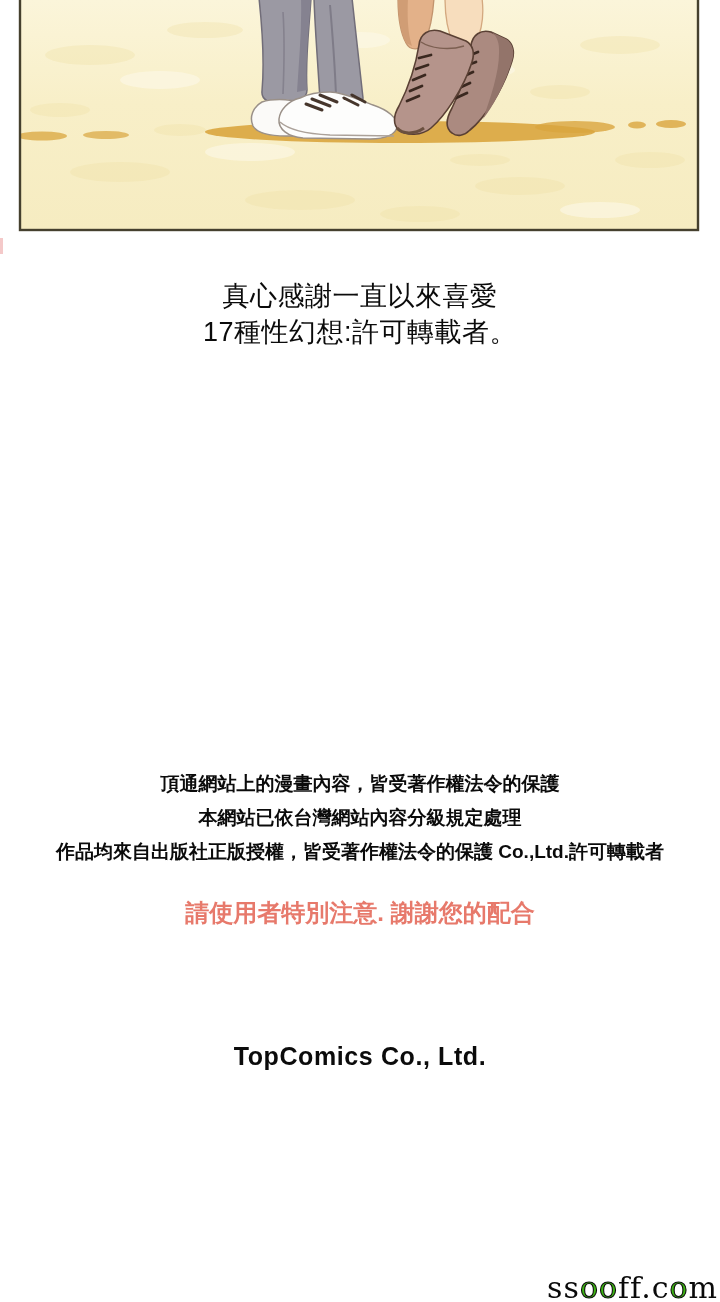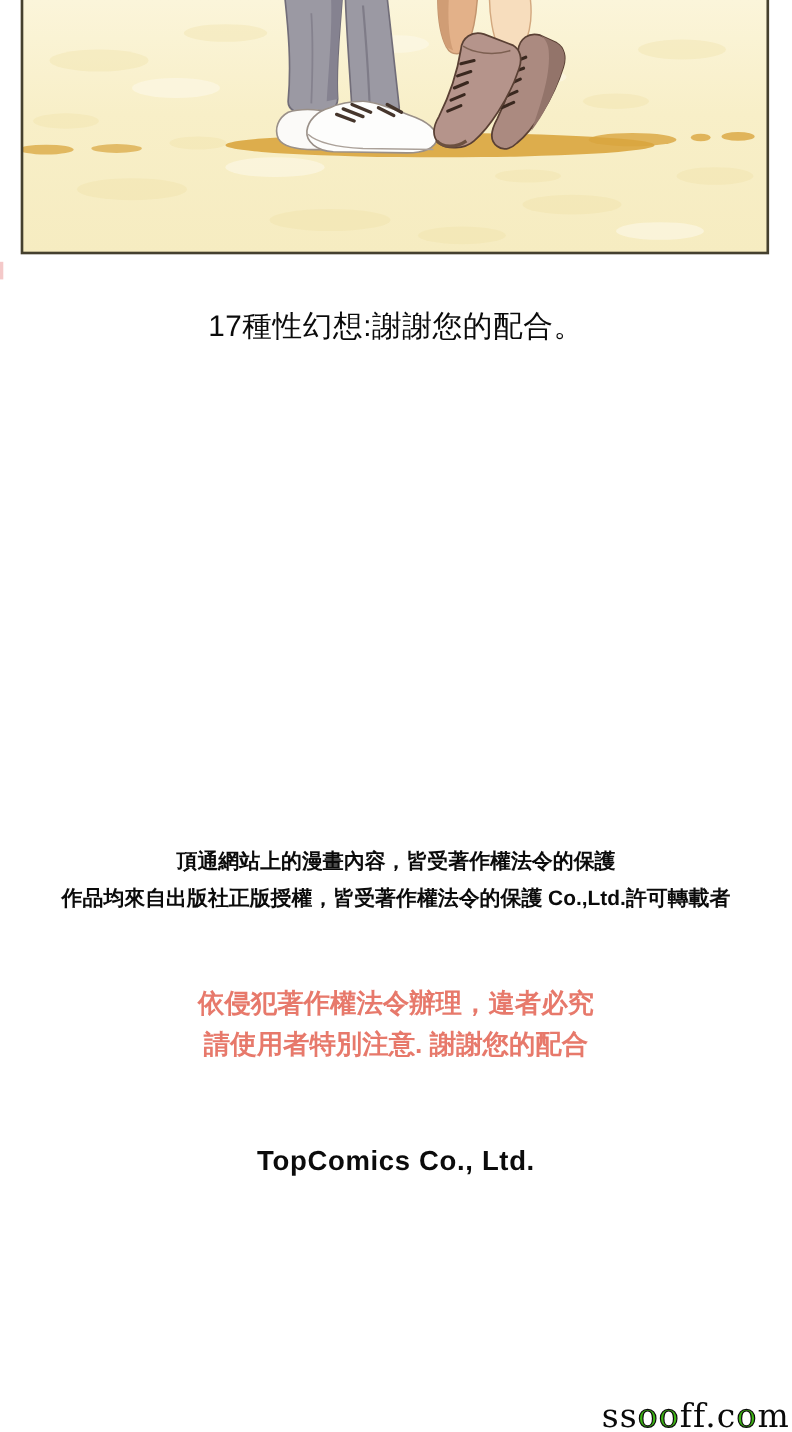--- a/index.html
+++ b/index.html
@@ -126,30 +126,31 @@
       </g>
     </g>
 
     <rect x="20" y="-4" width="678" height="234" fill="none" stroke="#45402e" stroke-width="2.4"></rect>
   </svg>
 </div>
 
 <div class="edge-mark"></div>
 
 <div class="txtblock thanks">
-  <div>17種性幻想:謝謝您的配合。</div>
+  <div>真心感謝一直以來喜愛</div>
+  <div>17種性幻想:許可轉載者。</div>
 </div>
 
 <div class="txtblock copyright">
   <div>頂通網站上的漫畫內容，皆受著作權法令的保護</div>
+  <div>本網站已依台灣網站內容分級規定處理</div>
   <div>作品均來自出版社正版授權，皆受著作權法令的保護 Co.,Ltd.許可轉載者</div>
 </div>
 
 <div class="txtblock warning">
-  <div>依侵犯著作權法令辦理，違者必究</div>
   <div>請使用者特別注意. 謝謝您的配合</div>
 </div>
 
 <div class="txtblock company">
   <div>TopComics Co., Ltd.</div>
 </div>
 
 <div class="watermark"><span>ss</span><span class="green">oo</span><span>ff.c</span><span class="green">o</span><span>m</span></div>
 
 </body></html>

